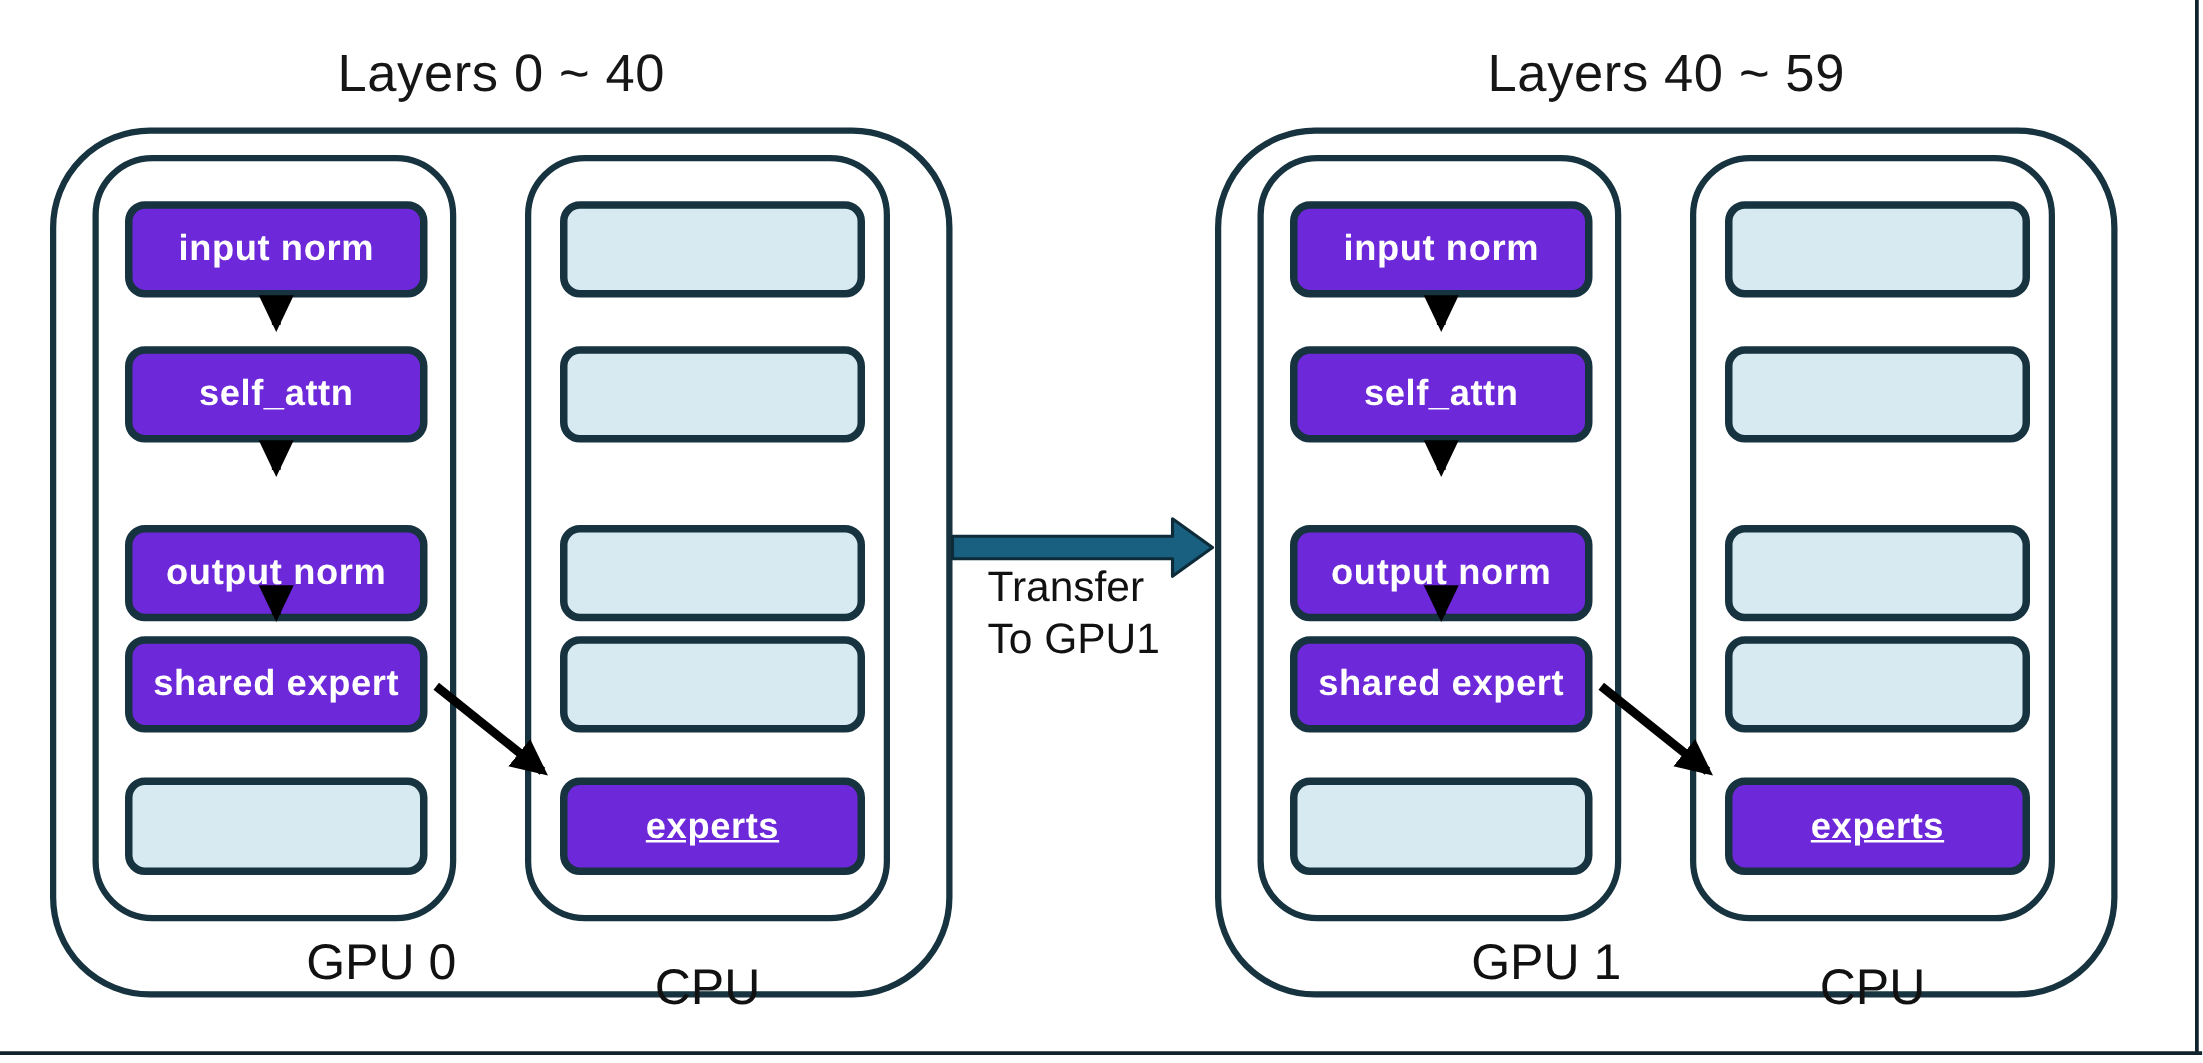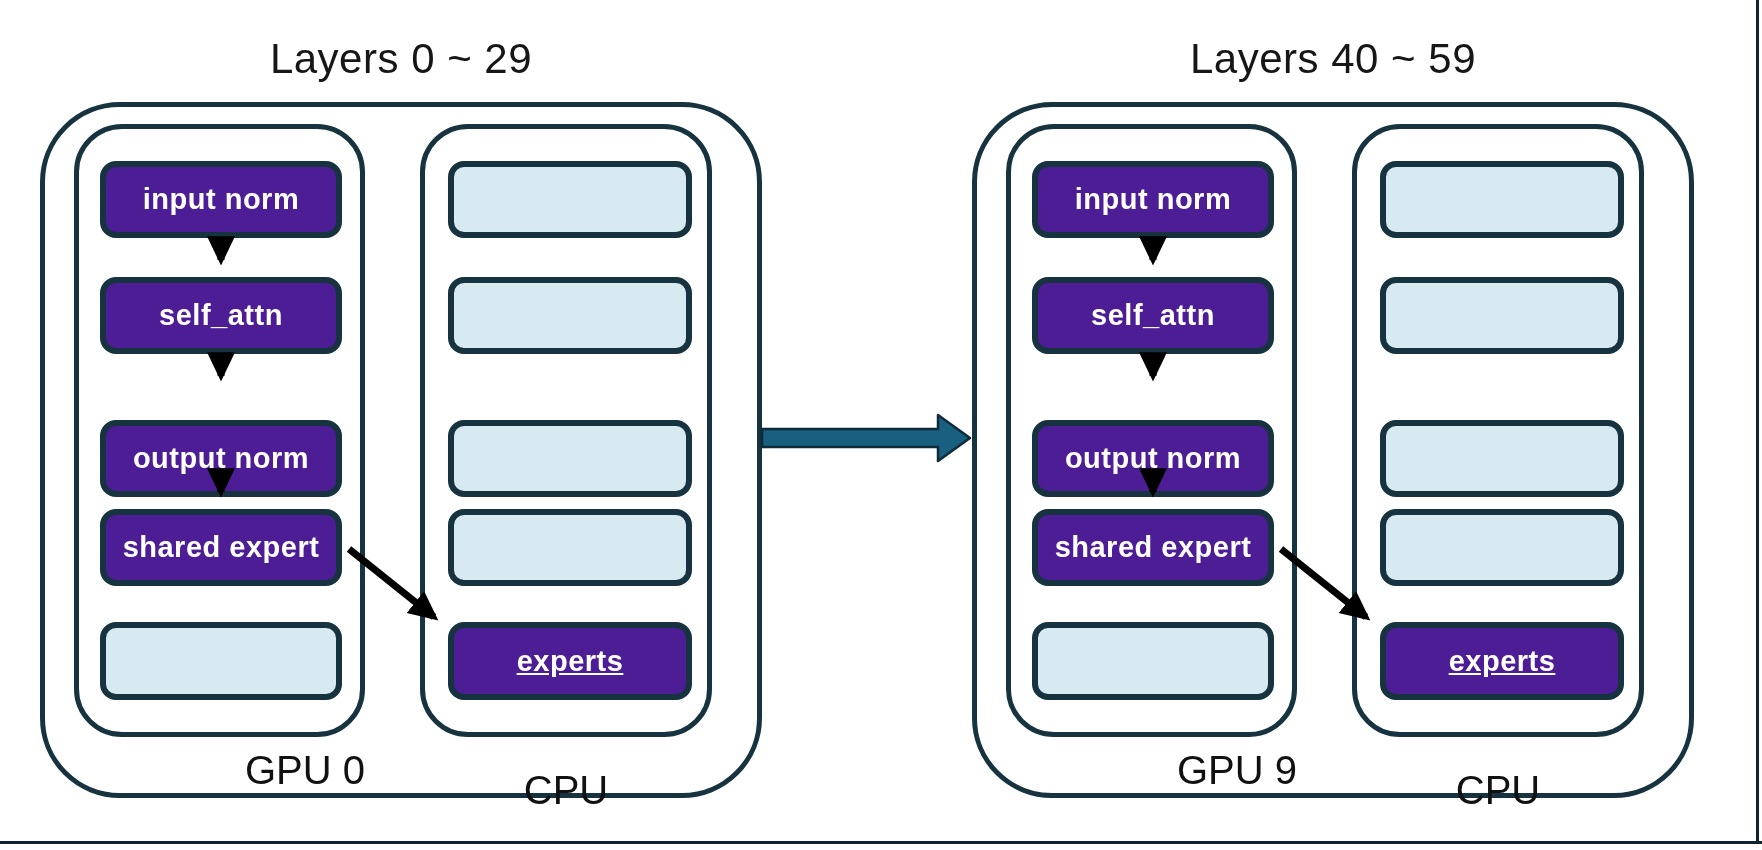--- a/index.html
+++ b/index.html
@@ -38,21 +38,21 @@
   .col.cpu{left:380px;width:292px;}
 
   .block{
     position:absolute;height:77px;
     box-sizing:border-box;border:6px solid #16333F;border-radius:16px;
     display:flex;align-items:center;justify-content:center;
     font-size:29px;font-weight:600;letter-spacing:0.5px;
   }
   .block.gpu-x{left:60px;width:242px;}
   .block.cpu-x{left:408px;width:244px;}
-  .block.salmon{background:#4c1d95;color:#ffffff;}
+  .block.salmon{background:#6d28d9;color:#ffffff;}
   .block.blue{background:#D7EAF2;}
   .r1{top:161px;} .r2{top:277px;} .r3{top:393px;margin-top:27px;} .r4{top:509px;} .r5{top:622px;height:78px;text-decoration:underline;}
 
   .col-label{
     position:absolute;top:746px;height:48px;
     text-align:center;font-size:40px;line-height:48px;color:#111111;
   }
   .col-label.gpu{left:34px;width:291px;text-align:right;}
   .col-label.cpu{left:380px;width:292px;margin-top:20px;}
 
@@ -63,21 +63,21 @@
   }
 
   svg.arrow-layer{position:absolute;left:0;top:0;pointer-events:none;}
 </style>
 </head>
 <body>
 
 <div id="canvas">
 
   <div class="group g0">
-    <div class="group-title">Layers 0 ~ 29</div>
+    <div class="group-title">Layers 0 ~ 40</div>
     <div class="outer-box"></div>
 
     <div class="col gpu"></div>
     <div class="col cpu"></div>
 
     <div class="block gpu-x salmon r1">input norm</div>
     <div class="block gpu-x salmon r2">self_attn</div>
     <div class="block gpu-x salmon r3">output norm</div>
     <div class="block gpu-x salmon r4">shared expert</div>
     <div class="block gpu-x blue r5"></div>
@@ -104,24 +104,28 @@
     <div class="block gpu-x salmon r3">output norm</div>
     <div class="block gpu-x salmon r4">shared expert</div>
     <div class="block gpu-x blue r5"></div>
 
     <div class="block cpu-x blue r1"></div>
     <div class="block cpu-x blue r2"></div>
     <div class="block cpu-x blue r3"></div>
     <div class="block cpu-x blue r4"></div>
     <div class="block cpu-x salmon r5">experts</div>
 
-    <div class="col-label gpu">GPU 9</div>
+    <div class="col-label gpu">GPU 1</div>
     <div class="col-label cpu">CPU</div>
   </div>
 
+  <div class="transfer-label">
+    <div>Transfer</div>
+    <div>To GPU1</div>
+  </div>
 
   <svg class="arrow-layer" width="1762" height="850" viewBox="0 0 1762 850">
     <defs>
       <marker id="ah" markerWidth="5" markerHeight="5" refX="3.4" refY="2" orient="auto" markerUnits="strokeWidth">
         <path d="M0,0 L4.2,2 L0,4 Z" fill="#000000"></path>
       </marker>
     </defs>
 
     <g stroke="#000000" stroke-width="7" fill="none">
       <line x1="221" y1="241" x2="221" y2="260" marker-end="url(#ah)"></line>

